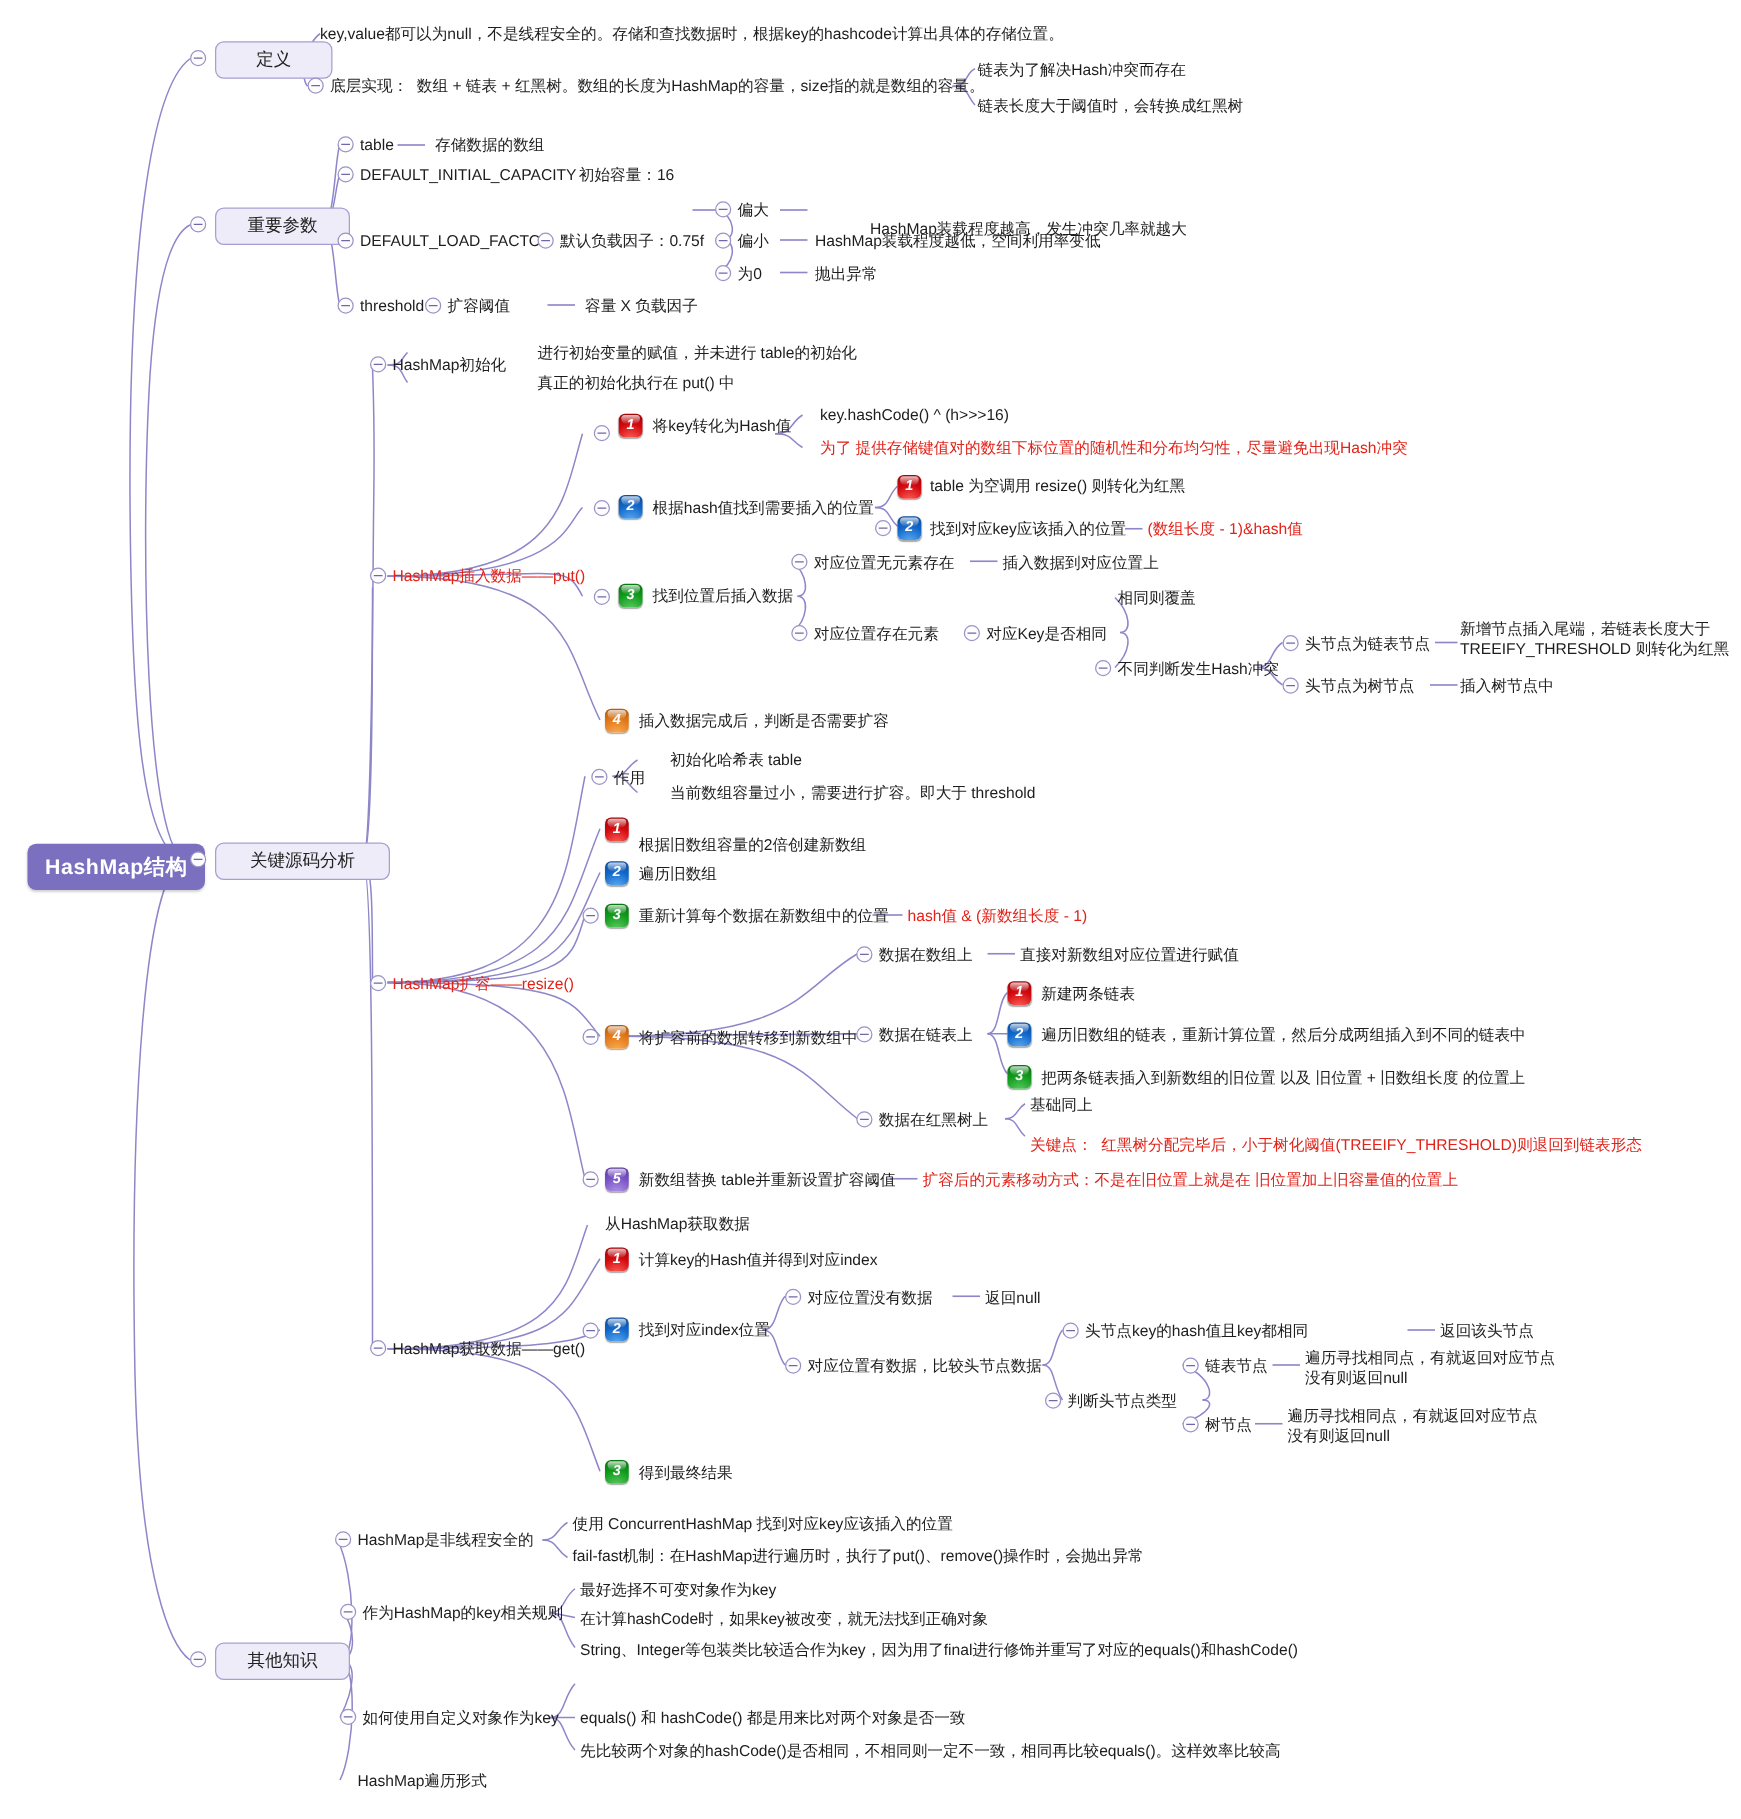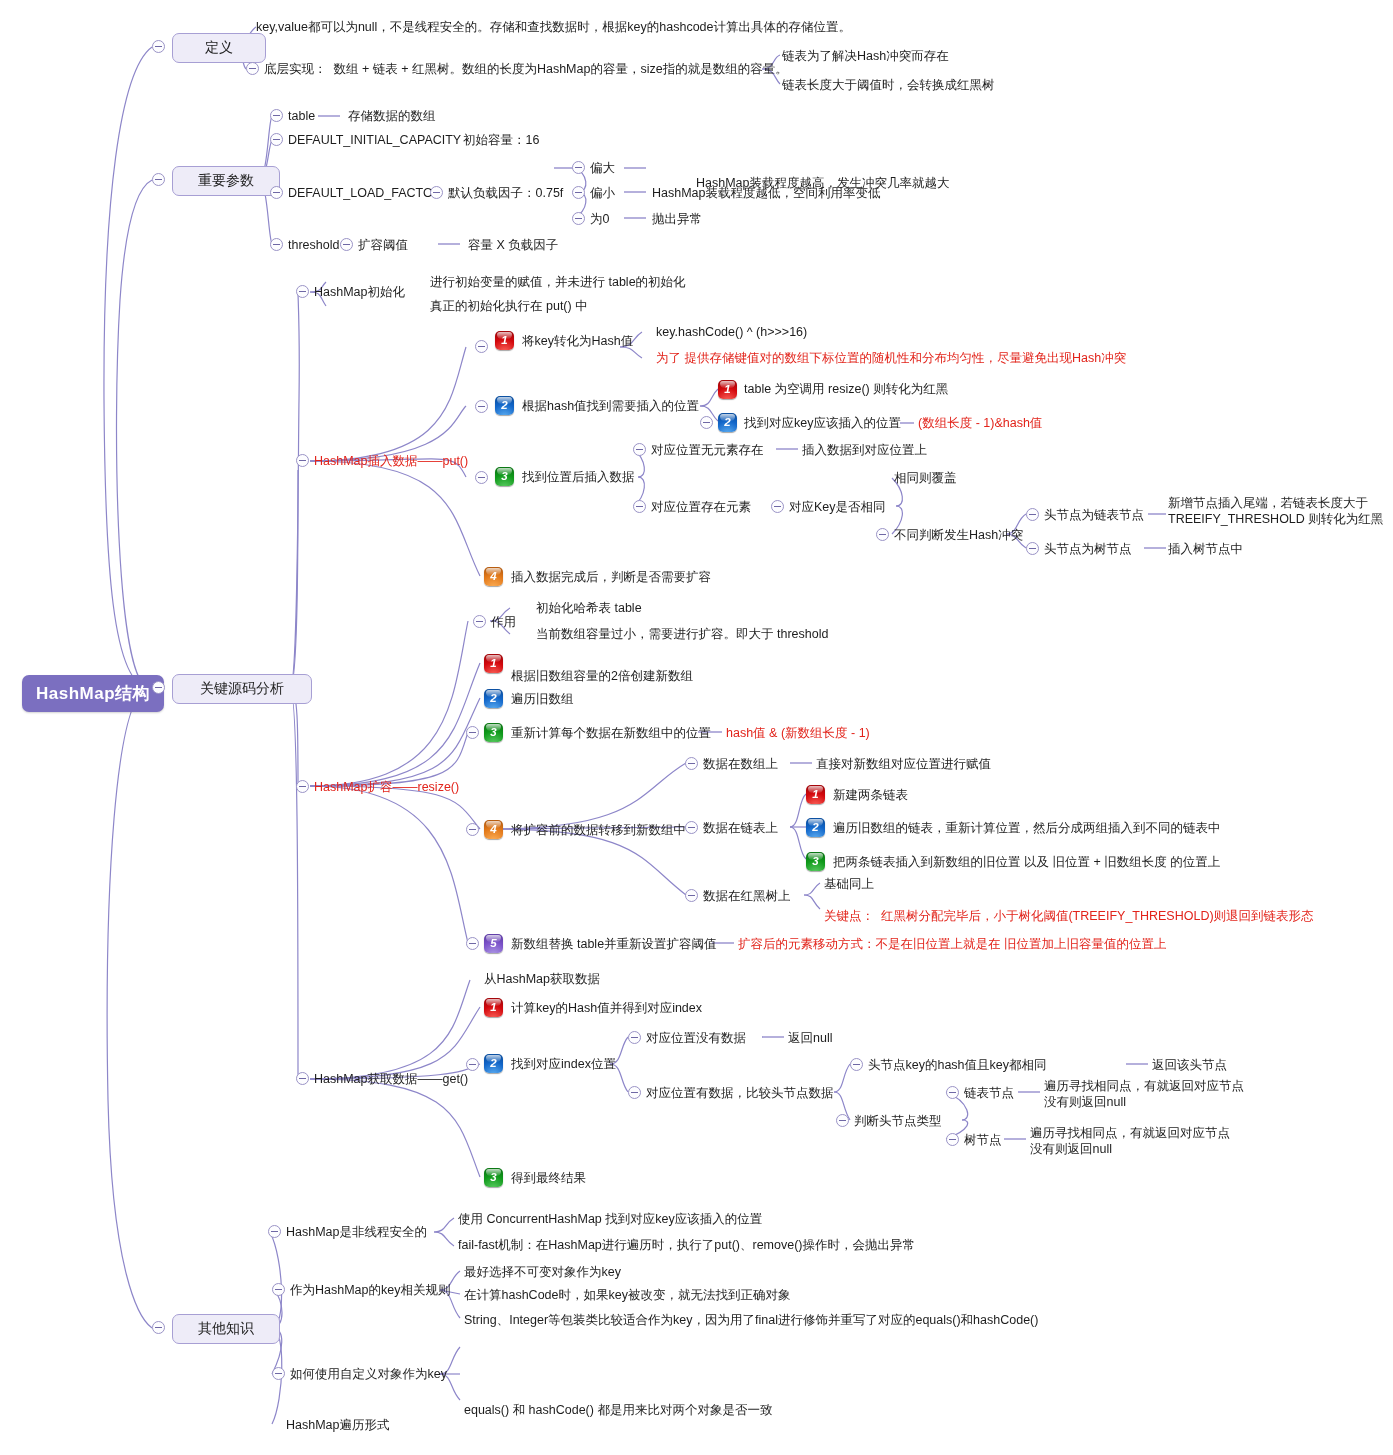--- a/index.html
+++ b/index.html
@@ -455,17 +455,18 @@
   <div class="nd" style="left:458px;top:1238px;">fail-fast机制：在HashMap进行遍历时，执行了put()、remove()操作时，会抛出异常</div>
 
   <div class="tog" style="left:272px;top:1283px;"></div>
   <div class="nd" style="left:290px;top:1283px;">作为HashMap的key相关规则</div>
   <div class="nd" style="left:464px;top:1265px;">最好选择不可变对象作为key</div>
   <div class="nd" style="left:464px;top:1288px;">在计算hashCode时，如果key被改变，就无法找到正确对象</div>
   <div class="nd" style="left:464px;top:1313px;">String、Integer等包装类比较适合作为key，因为用了final进行修饰并重写了对应的equals()和hashCode()</div>
 
   <div class="tog" style="left:272px;top:1367px;"></div>
   <div class="nd" style="left:290px;top:1367px;">如何使用自定义对象作为key</div>
-  <div class="nd" style="left:464px;top:1367px;margin-top:36px;">equals() 和 hashCode() 都是用来比对两个对象是否一致</div>
+  <div class="nd" style="left:464px;top:1367px;">equals() 和 hashCode() 都是用来比对两个对象是否一致</div>
+  <div class="nd" style="left:464px;top:1394px;">先比较两个对象的hashCode()是否相同，不相同则一定不一致，相同再比较equals()。这样效率比较高</div>
 
   <div class="nd" style="left:286px;top:1418px;">HashMap遍历形式</div>
 
 </div>
 
 </body></html>

